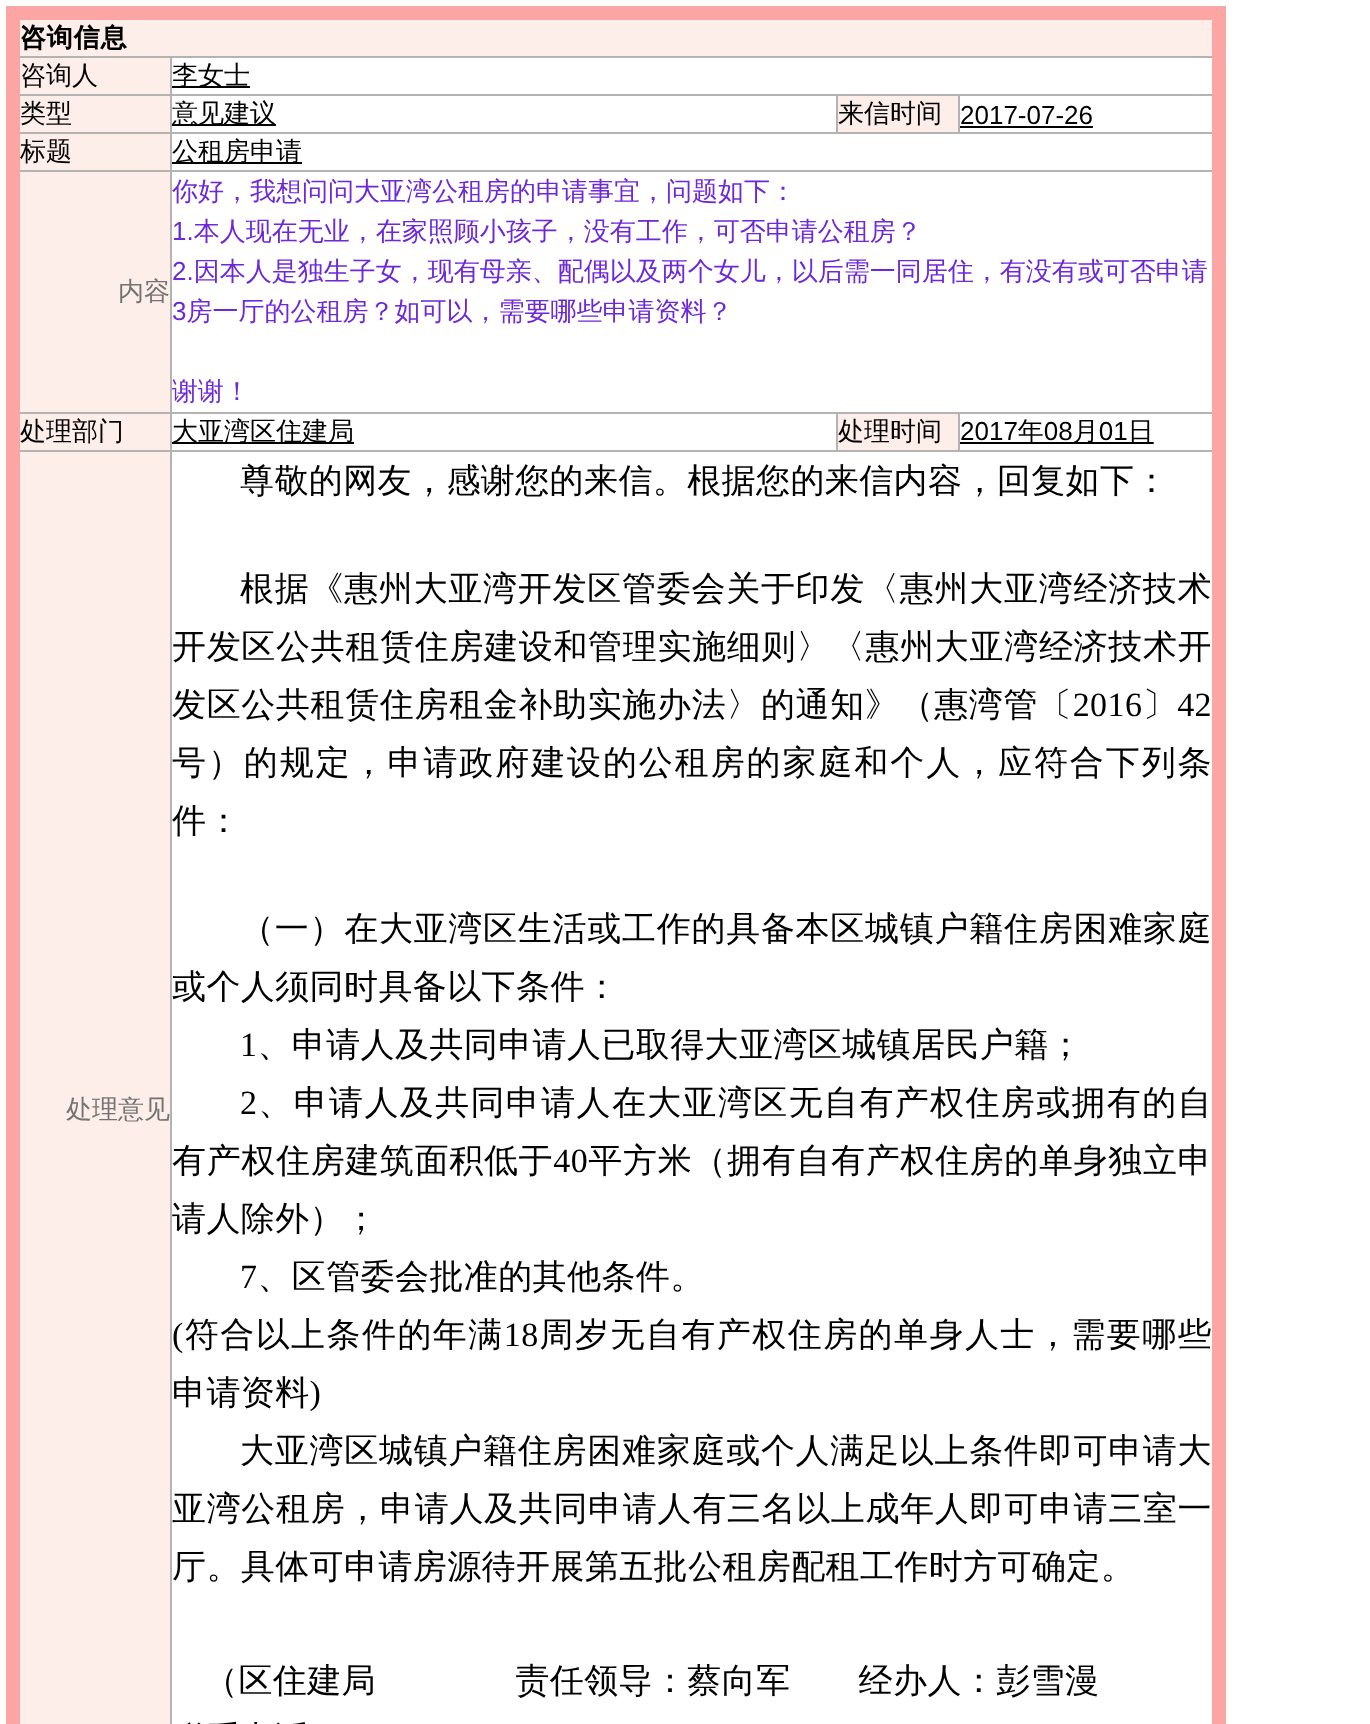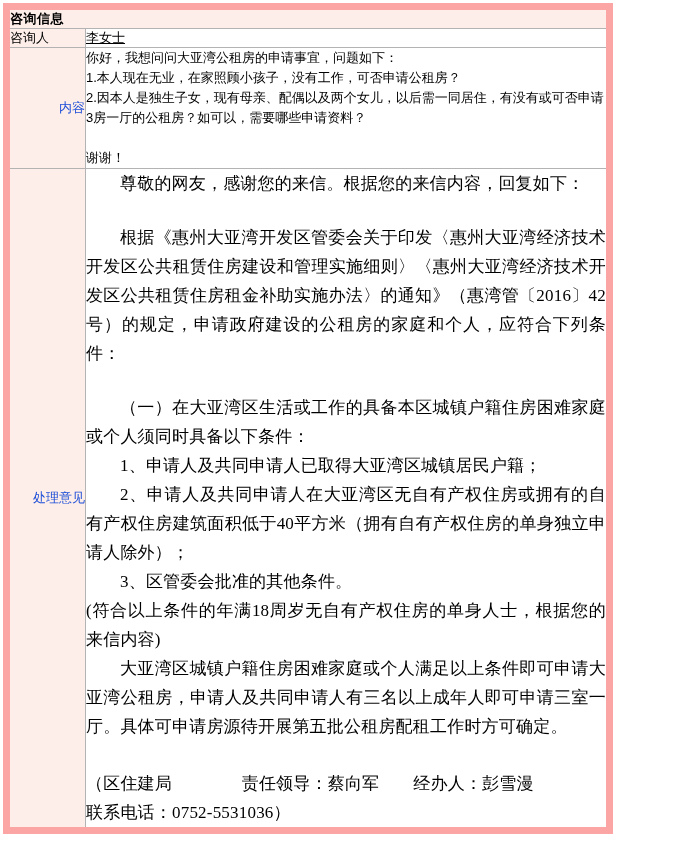--- a/index.html
+++ b/index.html
@@ -71,31 +71,31 @@
   .w-rightlbl { width: 61px; }
 
   
   .content-cell {
     background: #ffffff;
     font-size: 13px;
     line-height: 20px;
     padding: 6px 3px 6px 3px;
     vertical-align: middle;
     white-space: pre-wrap;
-    color: #000000;
+    color: #6d28d9;
   }
 
   .lbl-mid {
     background: #fdeee9;
     text-align: right;
     font-size: 13px;
     padding: 4px 1px 4px 4px;
     vertical-align: middle;
     white-space: nowrap;
-    color: #1d4ed8;
+    color: #737373;
   }
 
   
   .reply-cell {
     background: #ffffff;
     font-family: "Liberation Serif", "DejaVu Serif", serif;
     font-size: 17px;
     line-height: 29px;
     padding: 6px 11px 10px 5px;
     vertical-align: top;
@@ -111,21 +111,21 @@
   }
 
   .reply-cell p.indent      { text-indent: 2em; }
   .reply-cell p.gap         { margin-top: 25px; }
   .reply-cell p.nogap       { margin-top: 0; }
   .reply-cell p.flush       { text-indent: 0; }
 
   .sig {
     margin-top: 28px;
   }
-  .sig .line1 { text-indent: 0.6em; }
+  .sig .line1 { text-indent: 0.6em; padding-left: 16px; }
   .sig .line2 { text-indent: 2em; }
   .sig .sp-a { display:inline-block; width: 4.1em; }
   .sig .sp-b { display:inline-block; width: 2.0em; }
 </style>
 </head>
 <body>
 
 <div class="page">
   <table class="form">
     <colgroup>
@@ -138,50 +138,66 @@
 
       <tr class="section-head">
         <td colspan="4">咨询信息</td>
       </tr>
 
       <tr>
         <td class="lbl">咨询人</td>
         <td class="val" colspan="3">李女士</td>
       </tr>
 
-
+      <tr>
+        <td class="lbl">类型</td>
+        <td class="val">意见建议</td>
+        <td class="lbl">来信时间</td>
+        <td class="val">2017-07-26</td>
+      </tr>
+
+      <tr>
+        <td class="lbl">标题</td>
+        <td class="val" colspan="3">公租房申请</td>
+      </tr>
 
       <tr>
         <td class="lbl-mid">内容</td>
         <td class="content-cell" colspan="3">你好，我想问问大亚湾公租房的申请事宜，问题如下：
 1.本人现在无业，在家照顾小孩子，没有工作，可否申请公租房？
 2.因本人是独生子女，现有母亲、配偶以及两个女儿，以后需一同居住，有没有或可否申请3房一厅的公租房？如可以，需要哪些申请资料？
 
 谢谢！</td>
       </tr>
 
 
+      <tr>
+        <td class="lbl">处理部门</td>
+        <td class="val">大亚湾区住建局</td>
+        <td class="lbl">处理时间</td>
+        <td class="val">2017年08月01日</td>
+      </tr>
 
       <tr>
         <td class="lbl-mid">处理意见</td>
         <td class="reply-cell" colspan="3">
 
           <p class="indent">尊敬的网友，感谢您的来信。根据您的来信内容，回复如下：</p>
 
           <p class="indent gap">根据《惠州大亚湾开发区管委会关于印发〈惠州大亚湾经济技术开发区公共租赁住房建设和管理实施细则〉〈惠州大亚湾经济技术开发区公共租赁住房租金补助实施办法〉的通知》（惠湾管〔2016〕42号）的规定，申请政府建设的公租房的家庭和个人，应符合下列条件：</p>
 
           <p class="indent gap">（一）在大亚湾区生活或工作的具备本区城镇户籍住房困难家庭或个人须同时具备以下条件：</p>
 
           <p class="indent nogap">1、申请人及共同申请人已取得大亚湾区城镇居民户籍；</p>
 
           <p class="indent nogap">2、申请人及共同申请人在大亚湾区无自有产权住房或拥有的自有产权住房建筑面积低于40平方米（拥有自有产权住房的单身独立申请人除外）；</p>
 
-          <p class="indent nogap">3、区管委会批准的其他条件。</p>
-
-          <p class="flush nogap">(符合以上条件的年满18周岁无自有产权住房的单身人士，根据您的来信内容)</p>
+          <p class="indent nogap">7、区管委会批准的其他条件。</p>
+
+          <p class="flush nogap">(符合以上条件的年满18周岁无自有产权住房的单身人士，需要哪些申请资料)</p>
 
           <p class="indent nogap">大亚湾区城镇户籍住房困难家庭或个人满足以上条件即可申请大亚湾公租房，申请人及共同申请人有三名以上成年人即可申请三室一厅。具体可申请房源待开展第五批公租房配租工作时方可确定。</p>
 
           <div class="sig">
             <p class="line1 flush"><span>（区住建局</span><span class="sp-a"></span><span>责任领导：蔡向军</span><span class="sp-b"></span><span>经办人：彭雪漫</span></p>
             <p class="line2 flush">联系电话：0752-5531036）</p>
           </div>
 
         </td>
       </tr>

